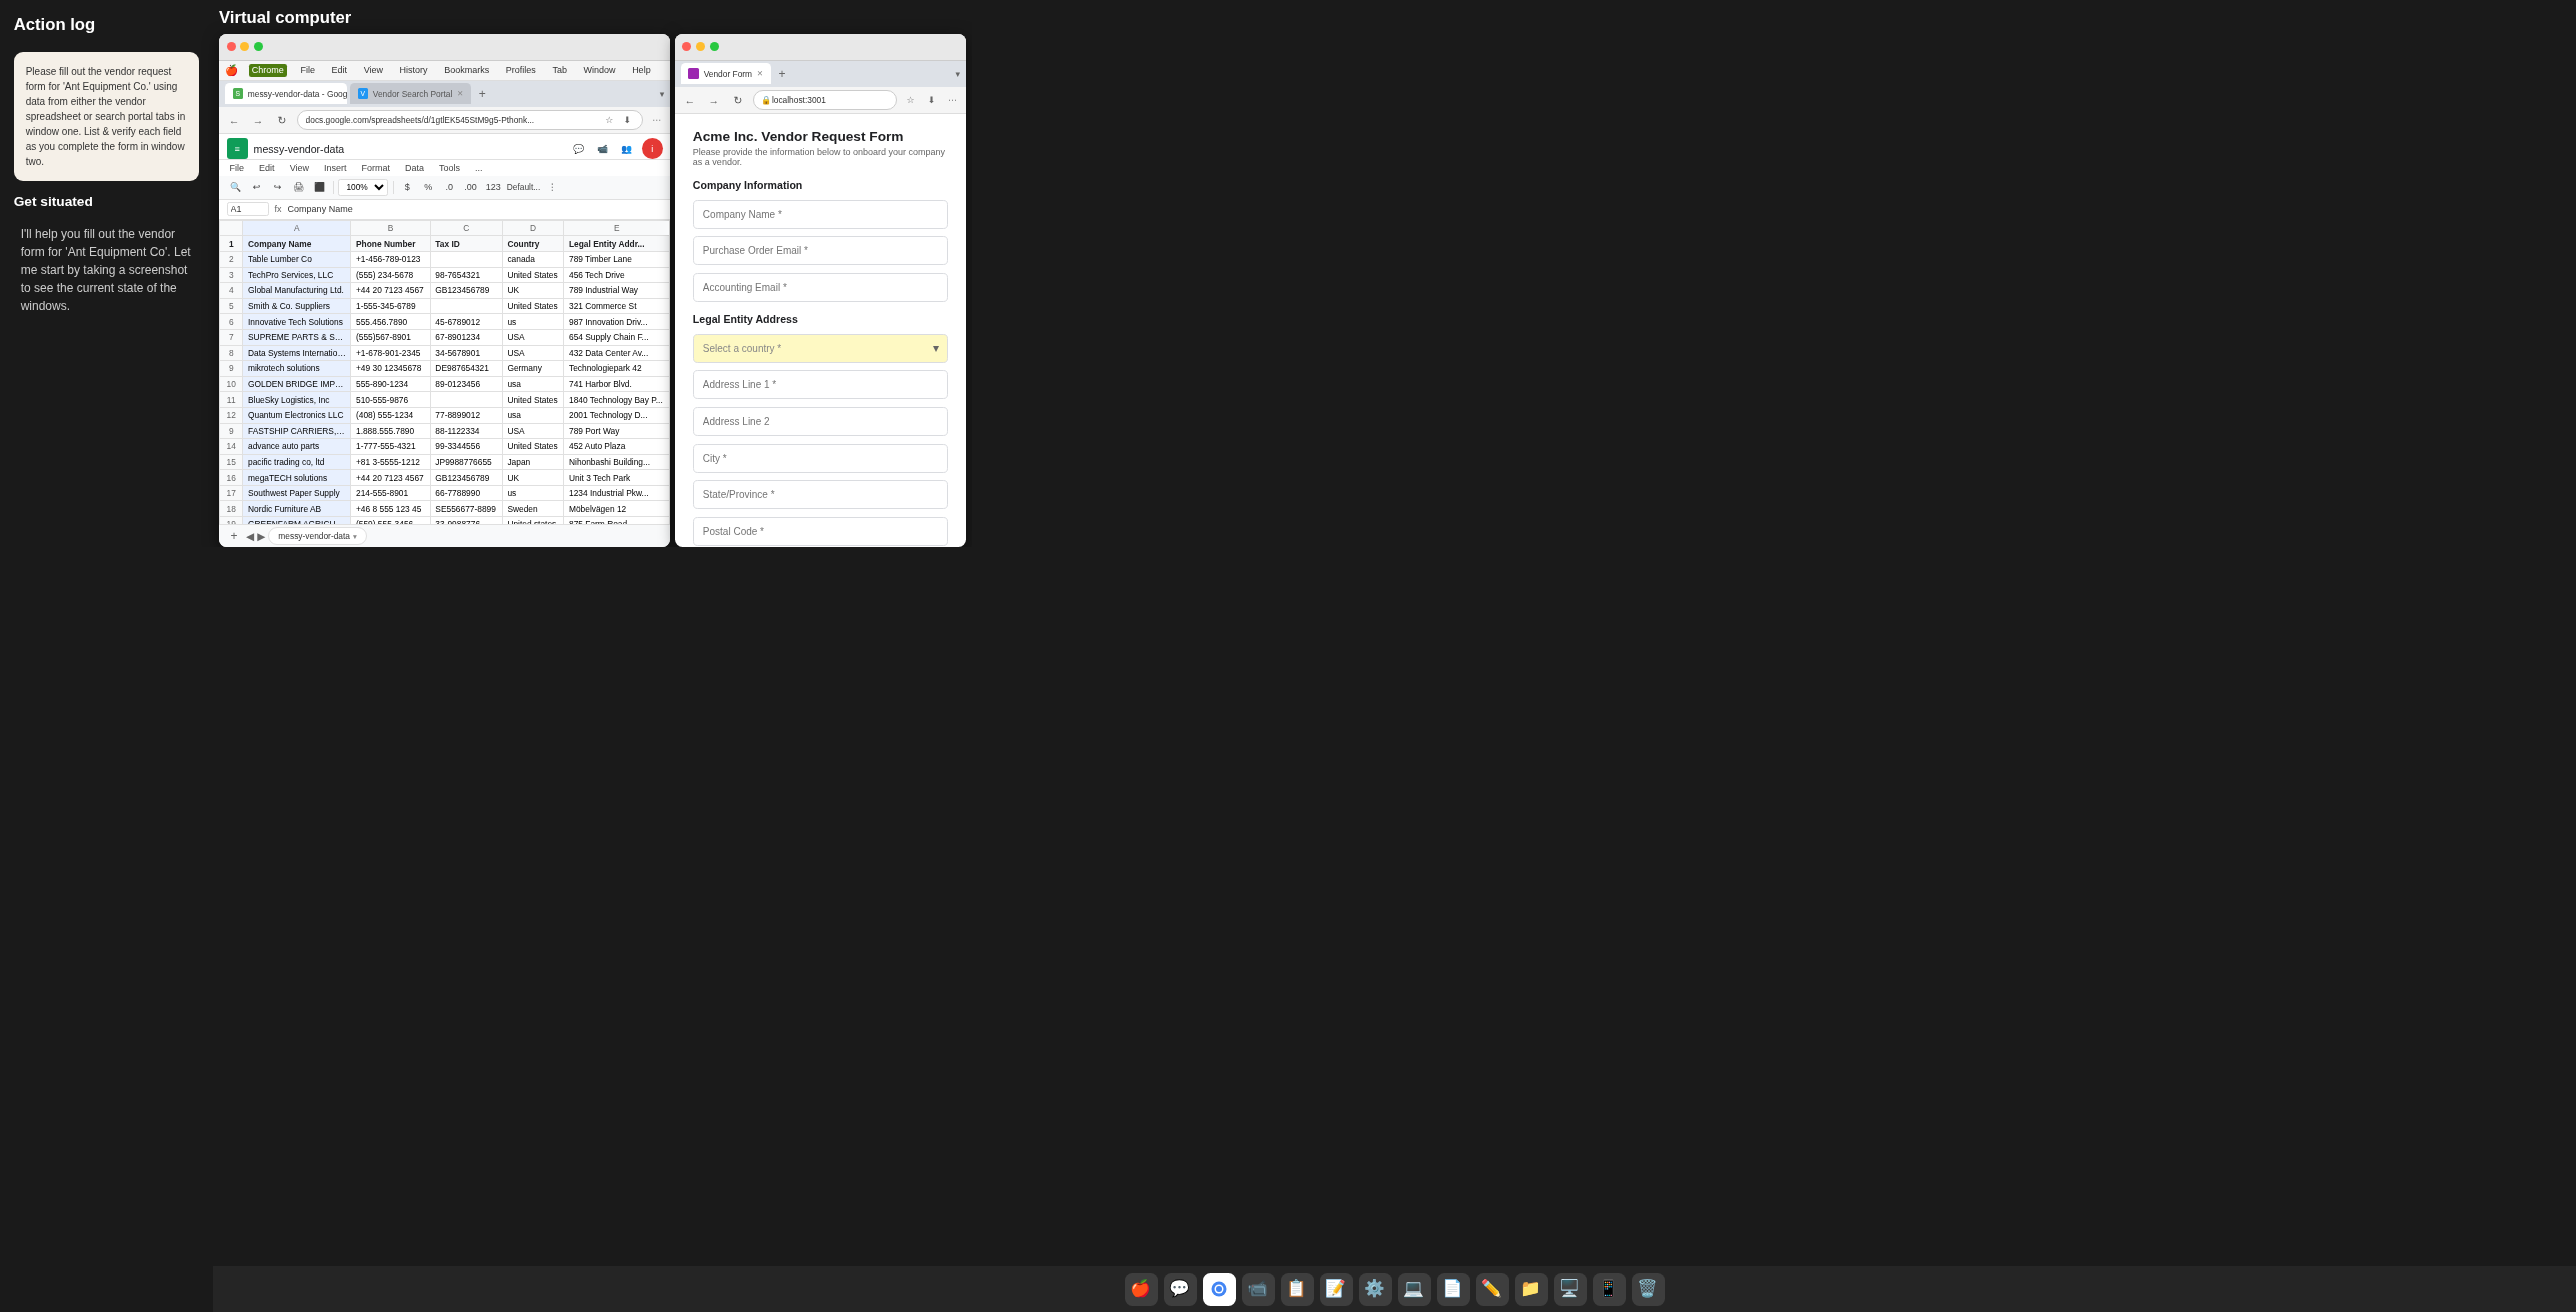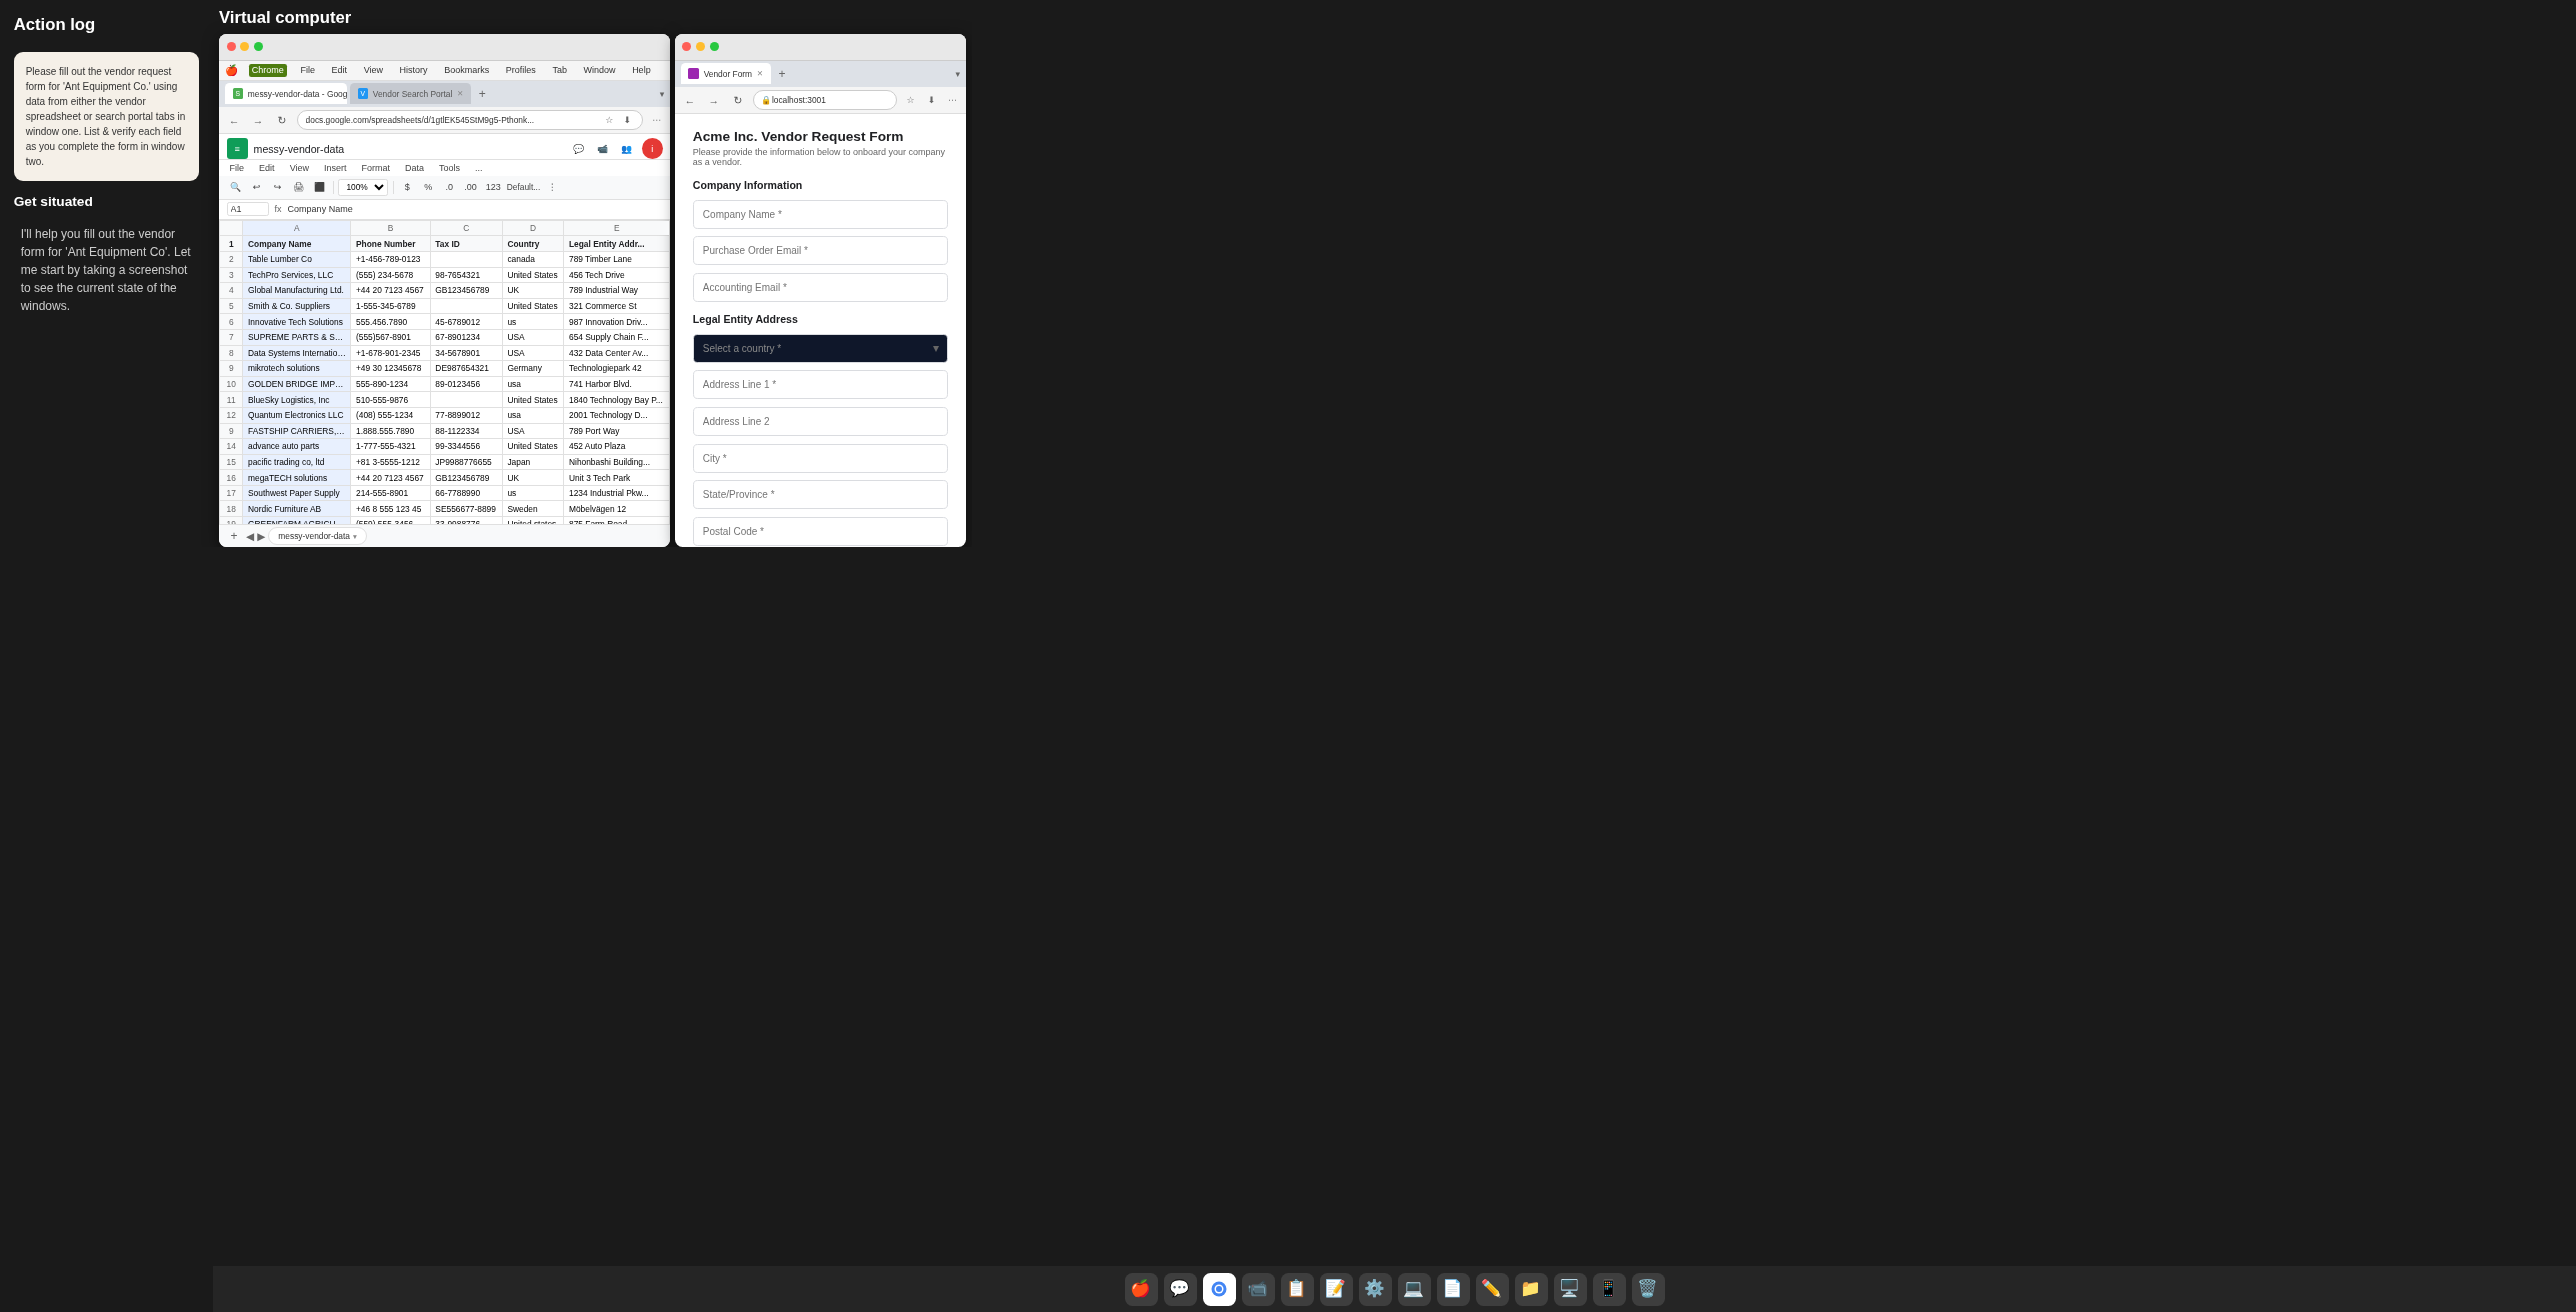--- a/index.html
+++ b/index.html
@@ -521,21 +521,21 @@
       outline: none;
     }
     .form-select {
       width: 100%;
       height: 29px;
       border: 0.8px solid #dadce0;
       border-radius: 4.6px;
       padding: 0 9px;
       font-size: 10px;
       color: #888;
-      background: #0f172a;
+      background: #fef9c3;
       outline: none;
       appearance: none;
       display: flex;
       align-items: center;
       justify-content: space-between;
       cursor: pointer;
     }
     .select-wrapper {
       position: relative;
     }

